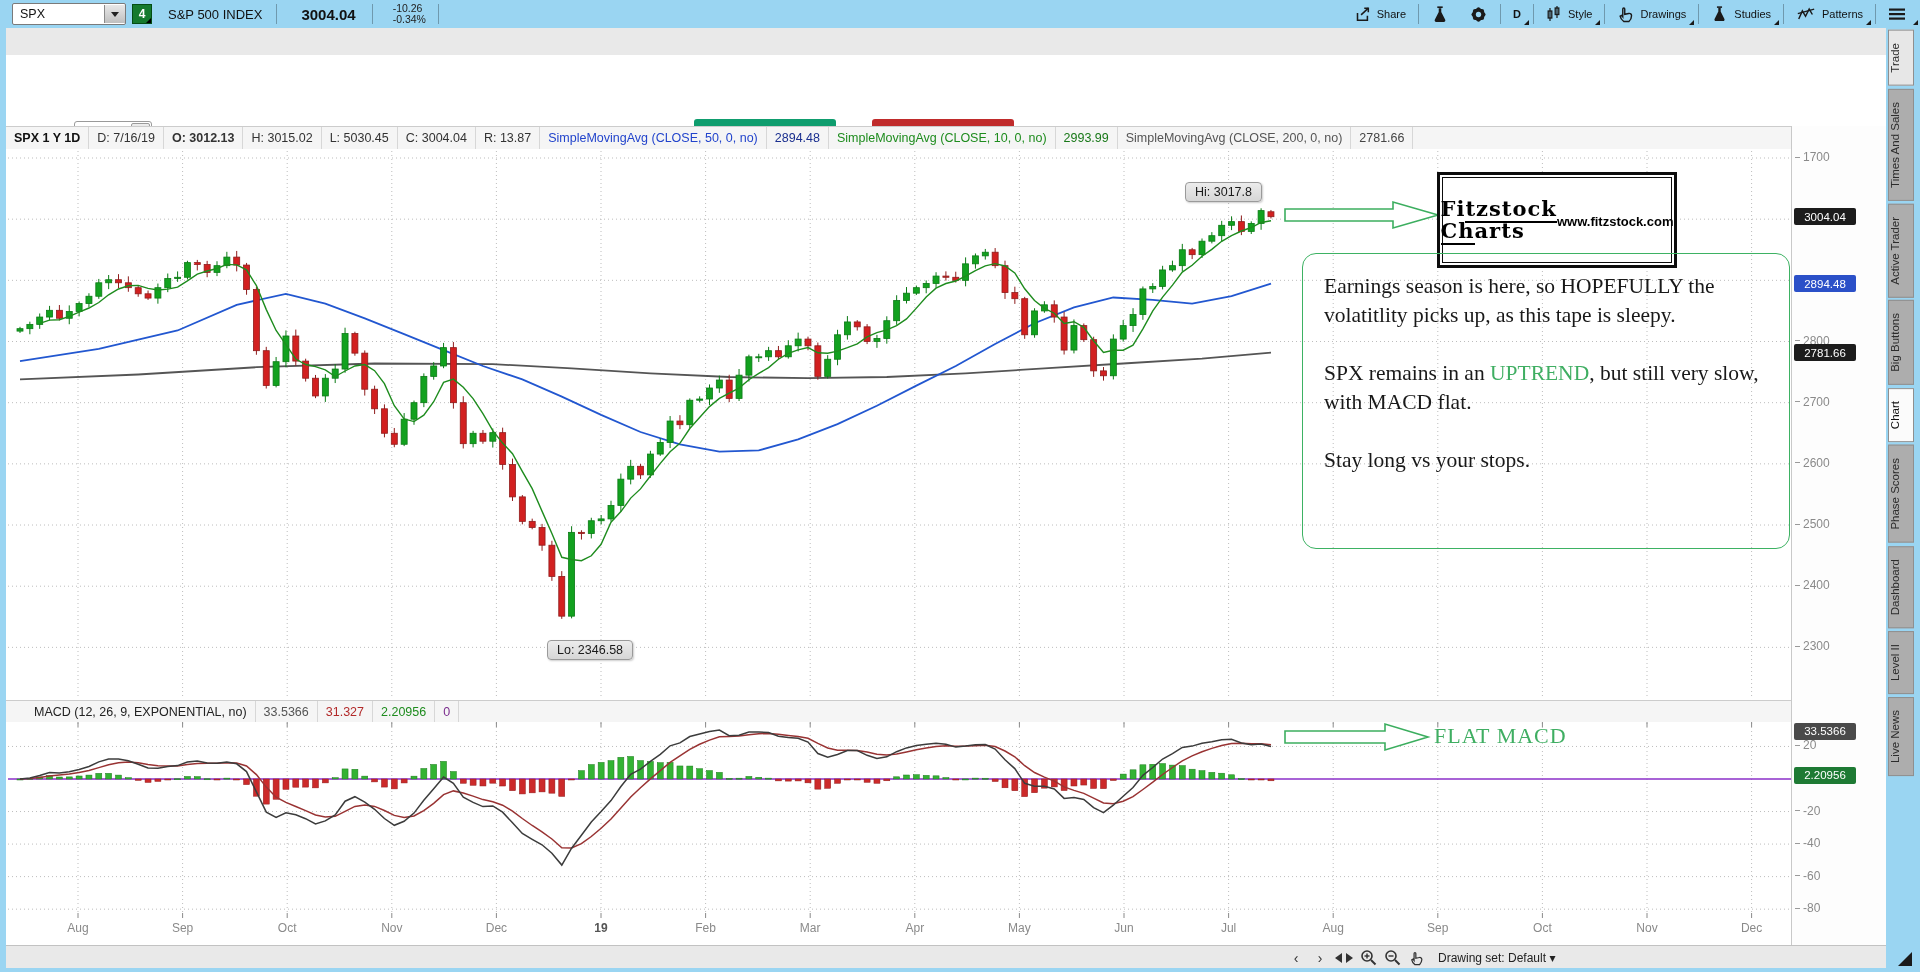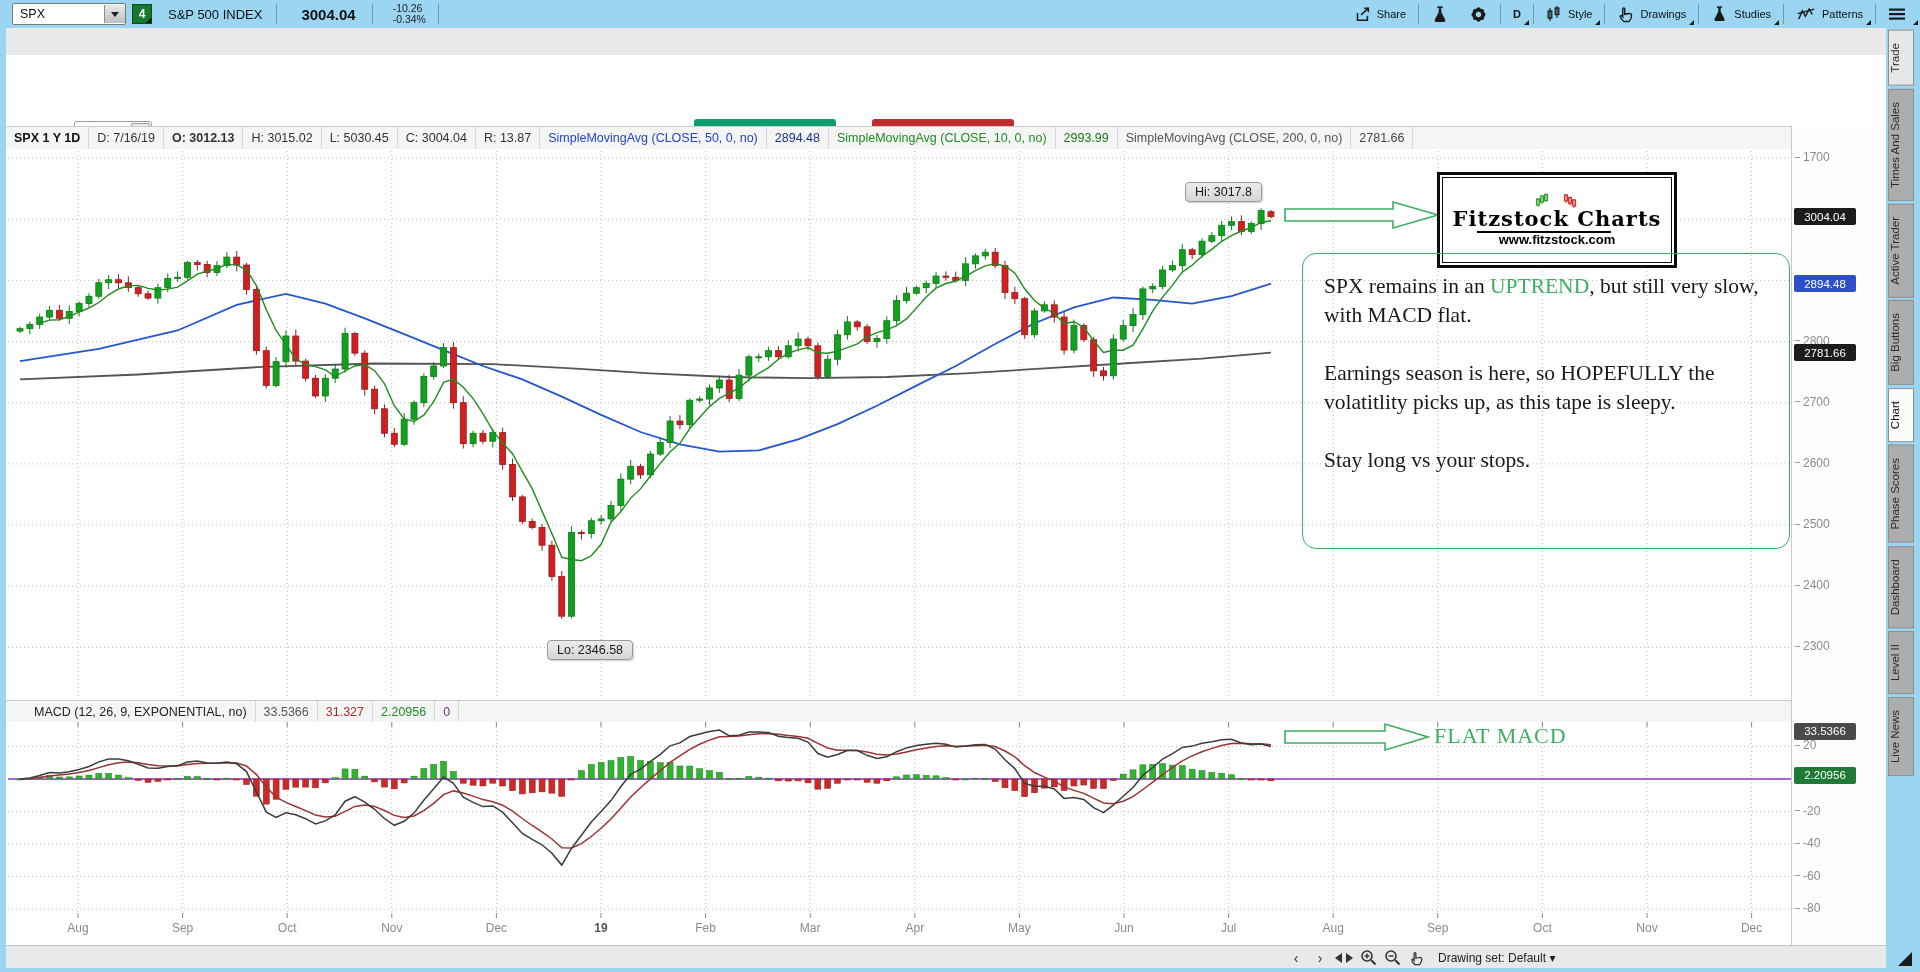--- a/index.html
+++ b/index.html
@@ -66,21 +66,21 @@
           border-top:1px solid #c2c2c2;display:flex;align-items:center;}
   .bicon{width:20px;height:18px;display:flex;align-items:center;justify-content:center;margin:0 2px;}
   .dsetlbl{font-size:12px;color:#222;margin-left:10px;}
   .grip{position:absolute;left:1898px;top:952px;width:0;height:0;
         border-left:14px solid transparent;border-bottom:14px solid #1a1a1a;}
   
   #chart-svg{position:absolute;left:0;top:0;pointer-events:none;}
   .tooltip{position:absolute;background:linear-gradient(#ececec,#d6d6d6);border:1px solid #9a9a9a;
            border-radius:4px;padding:2px 9px;font-size:12.5px;color:#1a1a1a;box-shadow:1px 1px 2px rgba(0,0,0,.2);}
   .logo{position:absolute;left:1437px;top:172px;width:234px;height:90px;background:#fff;border:3px solid #0d0d0d;}
-  .logo-in{position:absolute;inset:2px;border:1.5px solid #0d0d0d;display:flex;flex-direction:column;
+  .logo-in{position:absolute;inset:2px;border:1.5px solid #0d0d0d;display:flex;flex-direction:row;
            align-items:center;justify-content:center;}
   .logo-title{font-family:"DejaVu Serif","Liberation Serif",serif;font-weight:bold;font-size:21px;
               letter-spacing:1px;color:#000;line-height:22px;}
   .logo-title .u{border-bottom:2.5px solid #000;}
   .logo-url{font-size:13px;font-weight:bold;color:#000;margin-top:2px;}
   .note{position:absolute;left:1302px;top:253px;width:444px;height:258px;border:1.6px solid #3db263;
         border-radius:14px;padding:18px 21px;font-family:"Liberation Serif",serif;font-size:21.5px;
         color:#191919;line-height:29px;background:transparent;}
   .note .para{margin-bottom:29px;}
   .note .para:last-child{margin-bottom:0;}
@@ -835,22 +835,22 @@
             <line x1="45" y1="6" x2="45" y2="15" stroke-width="1"></line>
             <rect x="43.5" y="7" width="3" height="6" fill="none" stroke-width="1.2"></rect>
           </g>
       </svg>
       <div class="logo-title"><span>Fi</span><span class="u">tzstock Ch</span><span>arts</span></div>
       <div class="logo-url">www.fitzstock.com</div>
     </div>
   </div>
 
   <div class="note" id="note-box">
+      <div class="para"><span>Earnings season is here, so HOPEFULLY the volatitlity picks up, as this tape is sleepy.</span></div>
       <div class="para"><span>SPX remains in an </span><span class="green">UPTREND</span><span>, but still very slow, with MACD flat.</span></div>
-      <div class="para"><span>Earnings season is here, so HOPEFULLY the volatitlity picks up, as this tape is sleepy.</span></div>
       <div class="para"><span>Stay long vs your stops.</span></div>
     </div>
   <div class="flatmacd">FLAT MACD</div>
 
   <div class="gstrip">
     <div style="width:1278px;"></div>
     <div class="bicon" style="font-size:14px;color:#333;">‹</div>
     <div class="bicon" style="font-size:14px;color:#333;">›</div>
     <div class="bicon">
       <svg class="ic" width="18" height="12" viewBox="0 0 18 12">

